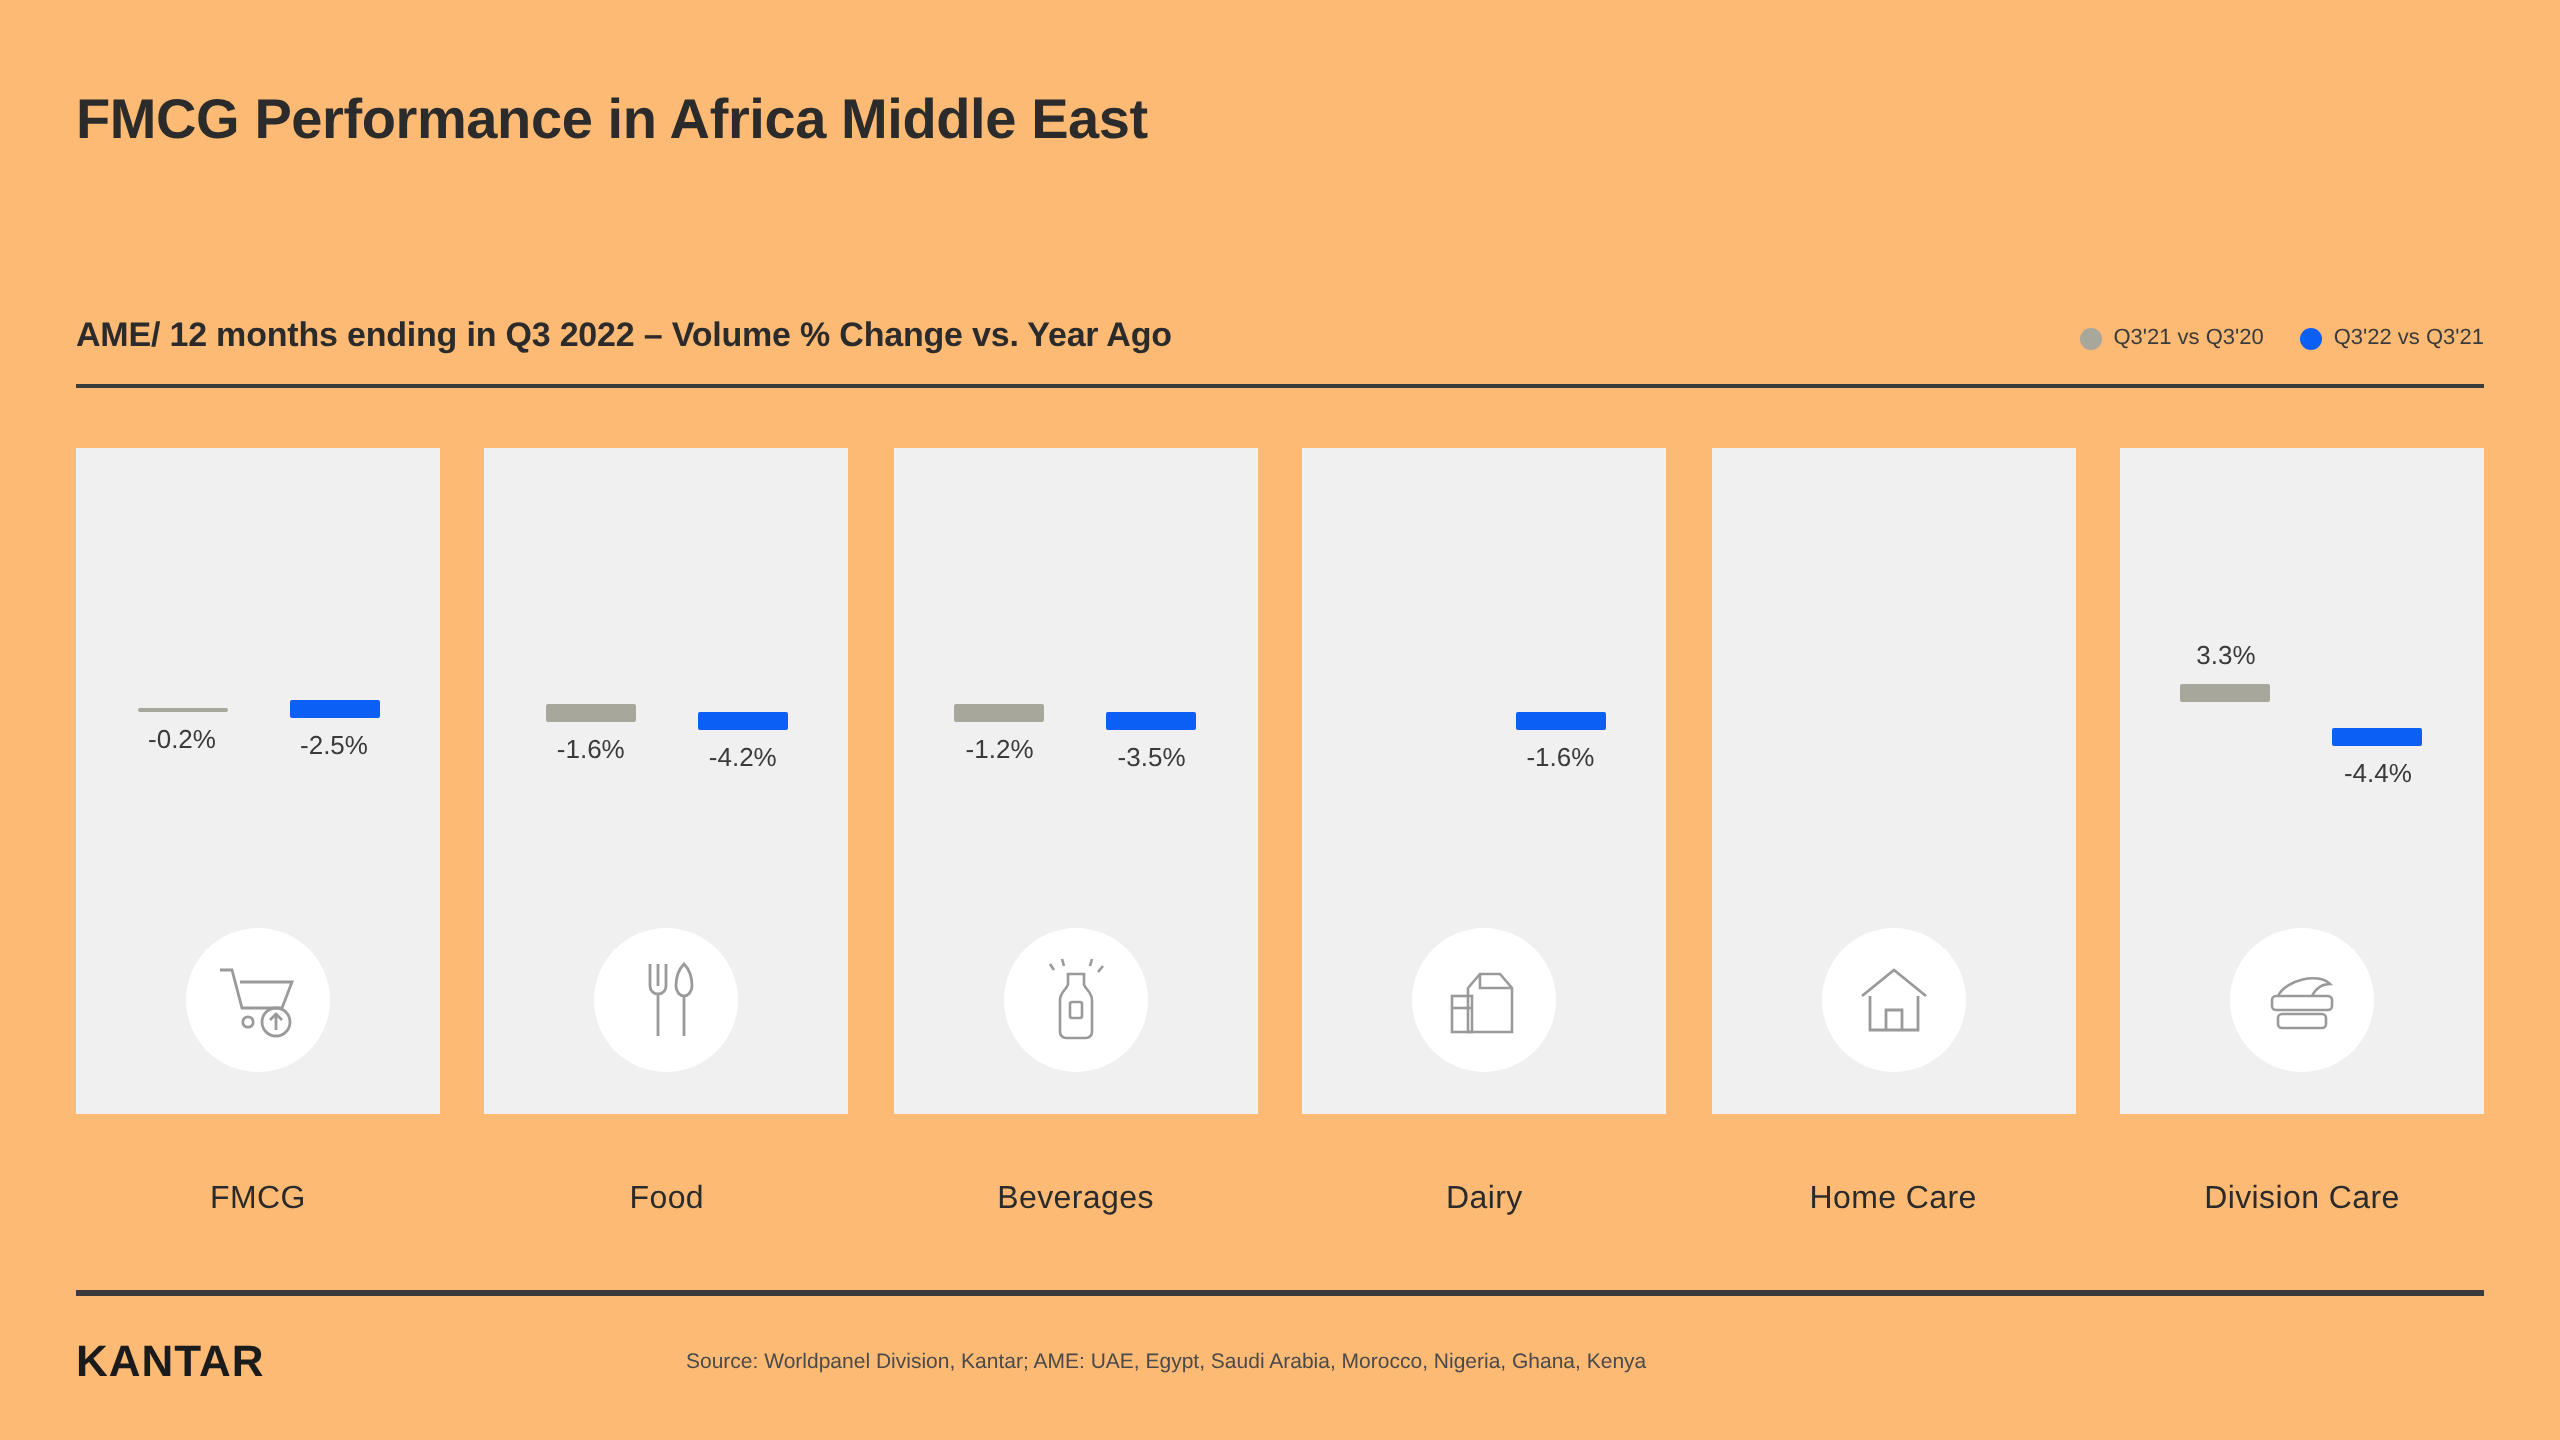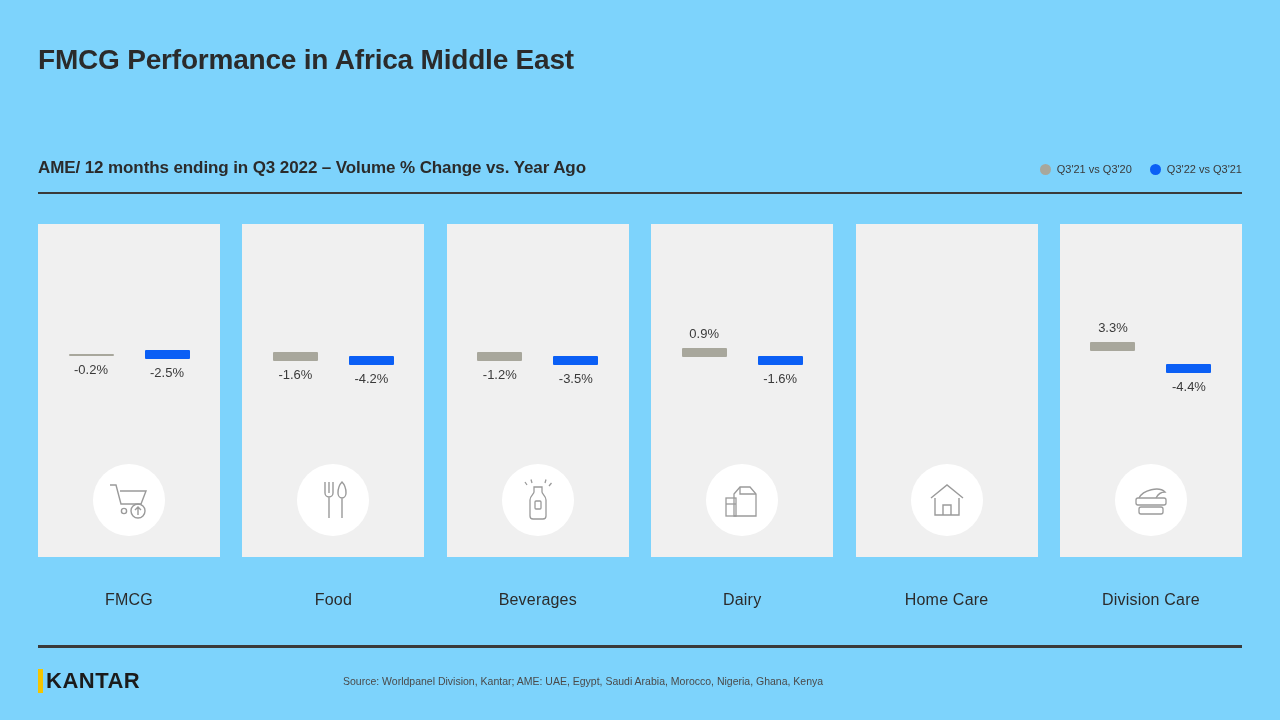--- a/index.html
+++ b/index.html
@@ -7,21 +7,21 @@
     margin: 0; padding: 0;
     width: 1280px; height: 720px;
     background: #ffffff;
     font-family: "Liberation Sans", sans-serif;
     color: #222;
     overflow: hidden;
   }
   .slide {
     position: relative;
     width: 1280px; height: 720px;
-    background: #7dd3fc;
+    background: #fdba74;
   }
   .title {
     position: absolute;
     left: 38px; top: 44px;
     font-size: 28px;
     font-weight: bold;
     letter-spacing: -0.2px;
     color: #2b2b2b;
   }
   .subtitle-row {
@@ -133,20 +133,21 @@
     left: 38px; top: 645px;
     width: 1204px; height: 3px;
     background: #3a3a3a;
   }
   .kantar {
     position: absolute;
     left: 38px; top: 668px;
     display: flex;
     align-items: center;
     height: 26px;
+    flex-direction: column;
   }
   .kantar-bar {
     width: 5px; height: 24px;
     background: #f4c400;
     margin-right: 3px;
   }
   .kantar-text {
     font-size: 22px;
     font-weight: bold;
     letter-spacing: 0.5px;
@@ -256,24 +257,20 @@
             <path d="M8 6 l-2 -3 M13 4 l-1 -3.5 M26 4 l1 -3.5 M30 7 l2.5 -3"></path>
           </svg>
         </div>
       </div>
       <div class="cat-label">Beverages</div>
     </div>
 
     <div class="card-wrap">
       <div class="card">
         <div class="bars">
-          <div class="bar-col prev" style="top:0">
-            <div class="bar-label" style="margin-top:102px">0.9%</div>
-            <div class="bar" style="background:#a8a79c;margin-top:6px"></div>
-          </div>
           <div class="bar-col curr" style="top:0">
             <div style="height:132px"></div>
             <div class="bar" style="background:#0b5ff5"></div>
             <div class="bar-label" style="margin-top:6px">-1.6%</div>
           </div>
         </div>
         <div class="icon-circle">
           <svg width="44" height="40" viewBox="0 0 44 40" fill="none" stroke="#9a9a9a" stroke-width="1.3">
             <path d="M14 14 l6 -7 h10 l6 7 v22 h-22 z"></path>
             <path d="M20 7 v7 h16"></path>

